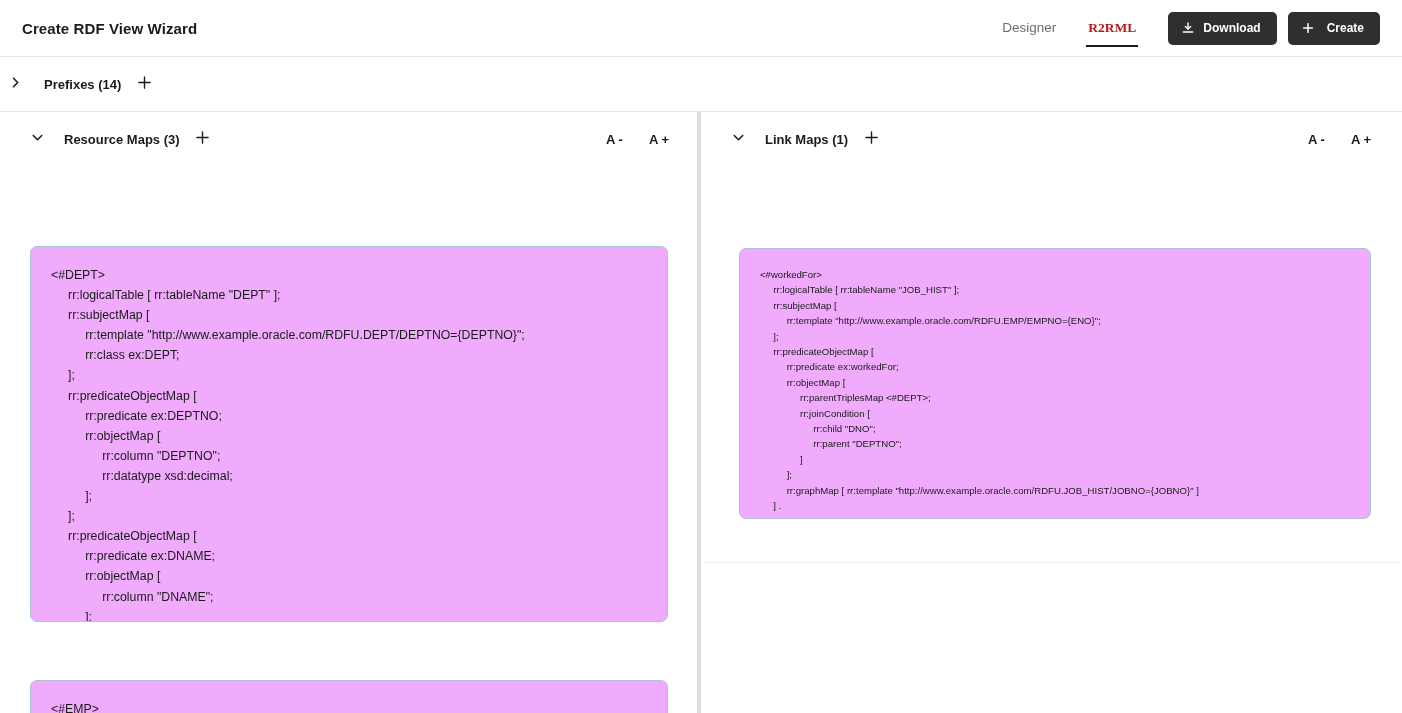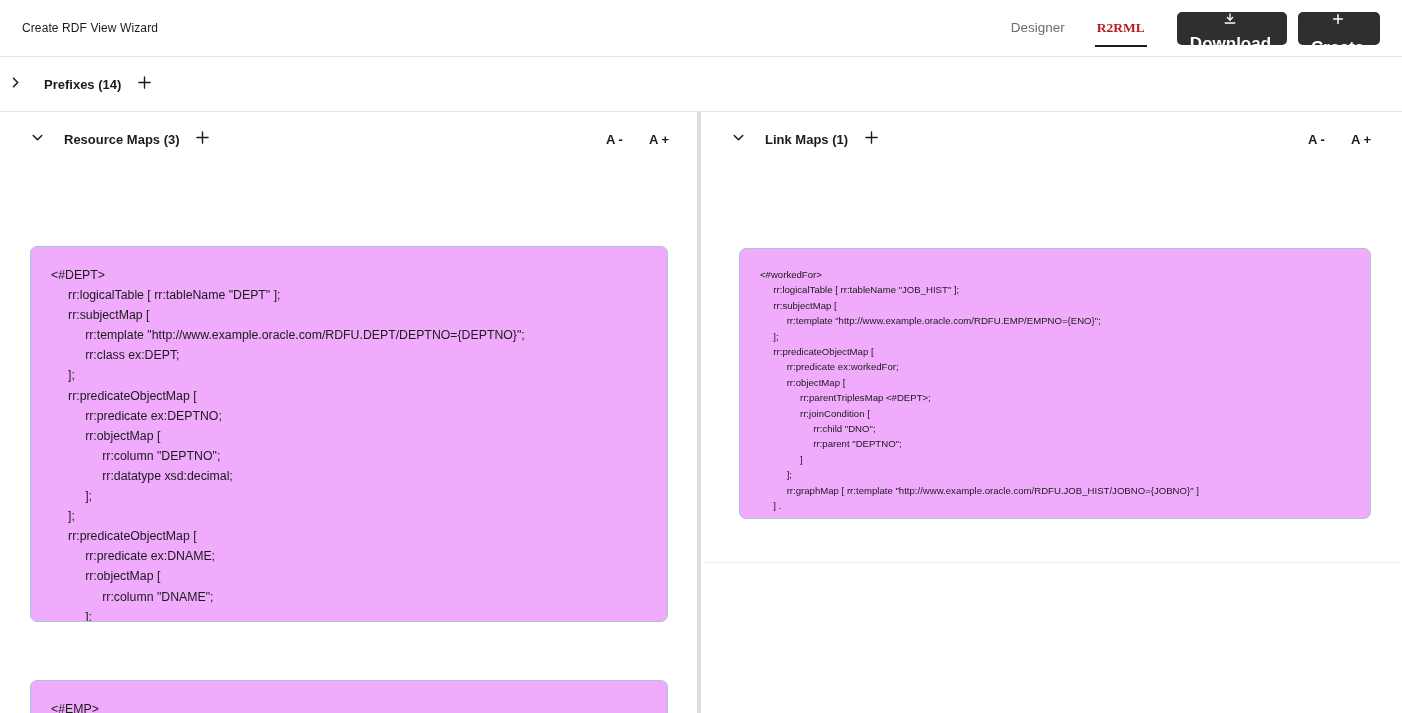--- a/index.html
+++ b/index.html
@@ -16,22 +16,22 @@
   
   .header {
     height: 57px;
     border-bottom: 1px solid #e3e3e3;
     display: flex;
     align-items: center;
     padding: 0 22px 0 22px;
     background: #fff;
   }
   .app-title {
-    font-size: 12px;
-    font-weight: normal;
+    font-size: 15px;
+    font-weight: bold;
     color: #1b1b1b;
     letter-spacing: 0.1px;
   }
   .header-right {
     margin-left: auto;
     display: flex;
     align-items: center;
     gap: 0;
   }
   .tab {
@@ -51,28 +51,27 @@
     height: 2px;
     background: #1b1b1b;
   }
   .btn-dark {
     background: #302e2e;
     color: #fff;
     border: none;
     border-radius: 5px;
     height: 33px;
     padding: 0 16px 0 13px;
-    font-size: 17px;
+    font-size: 12px;
     font-weight: bold;
     display: flex;
     align-items: center;
     gap: 8px;
     cursor: pointer;
     font-family: "Liberation Sans", sans-serif;
-    flex-direction: column;
   }
   .btn-dark + .btn-dark { margin-left: 11px; gap: 12px; }
   .btn-dark svg { display: block; }
 
   
   .prefix-row {
     height: 55px;
     display: flex;
     align-items: center;
     border-bottom: 1px solid #e3e3e3;

